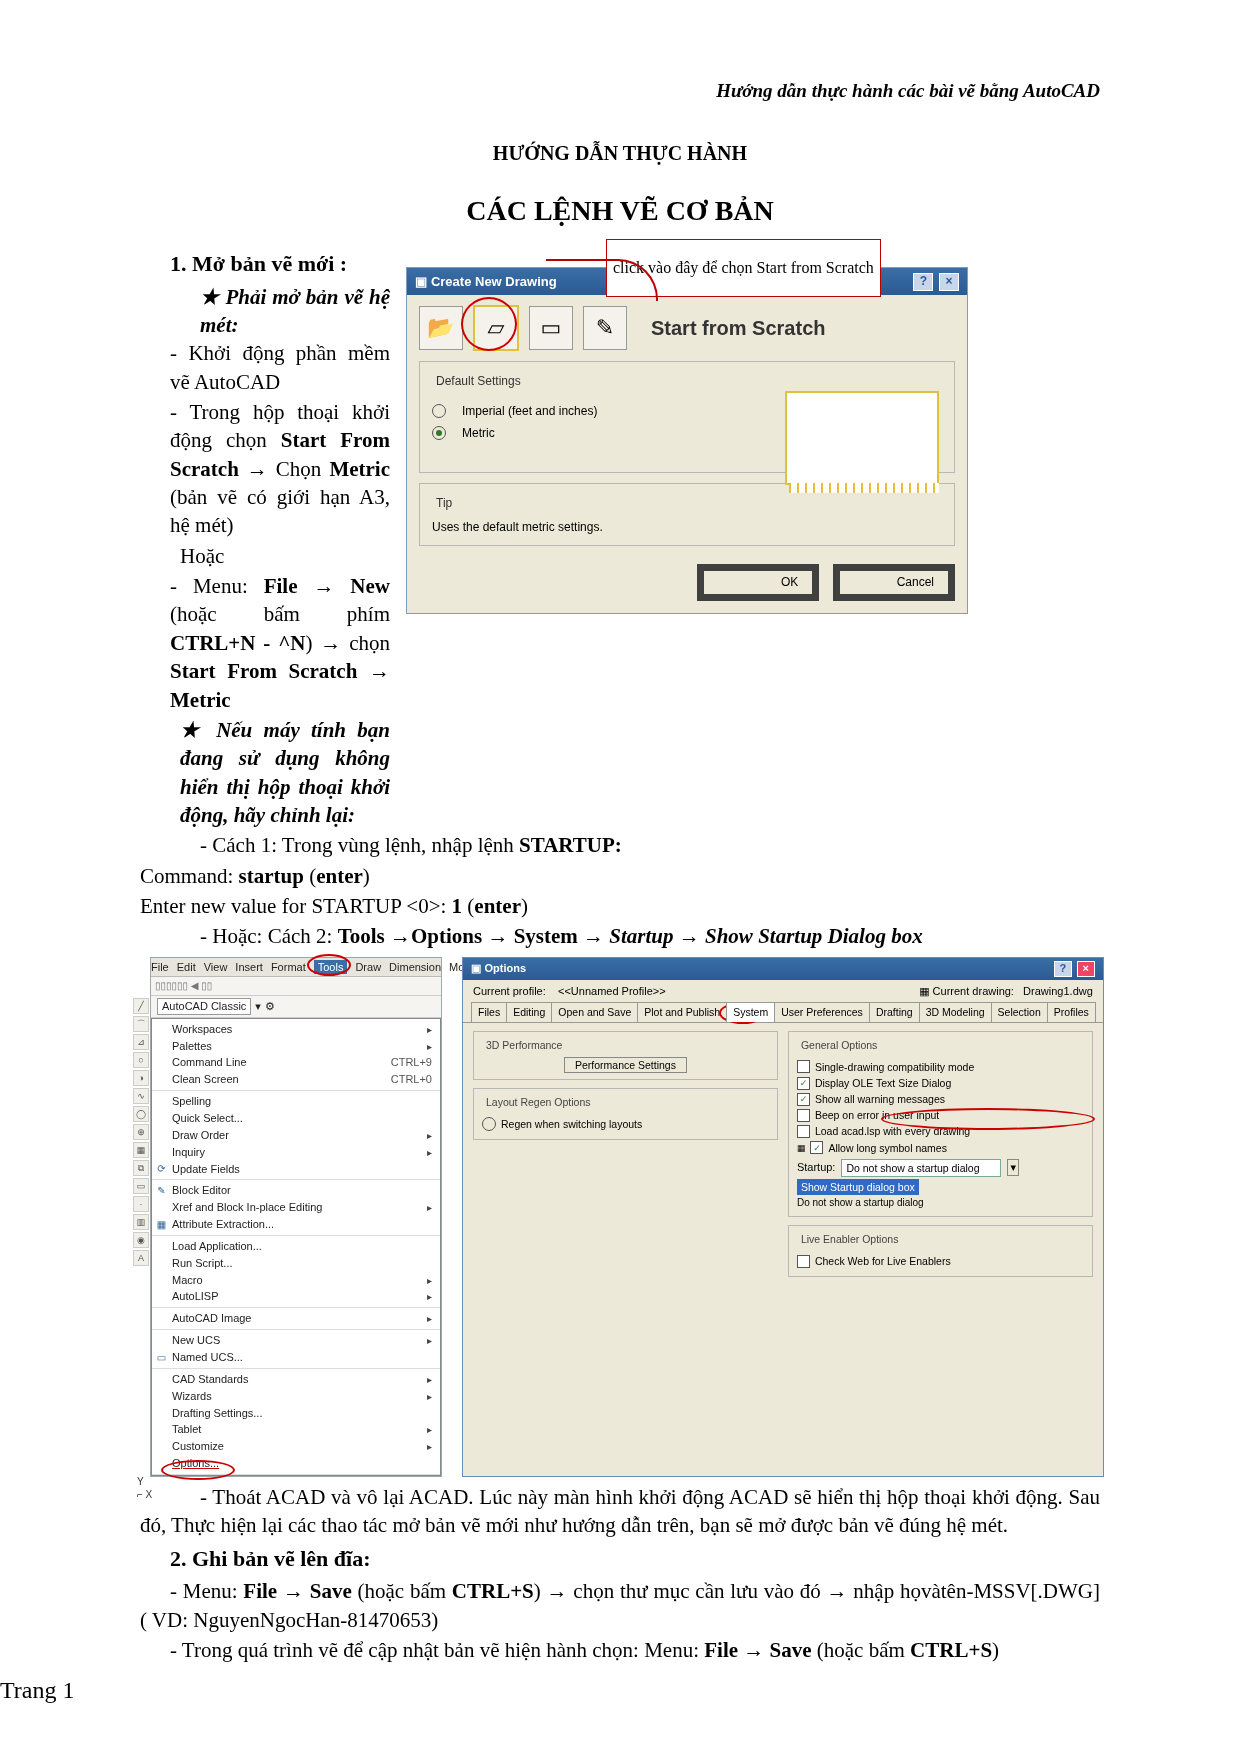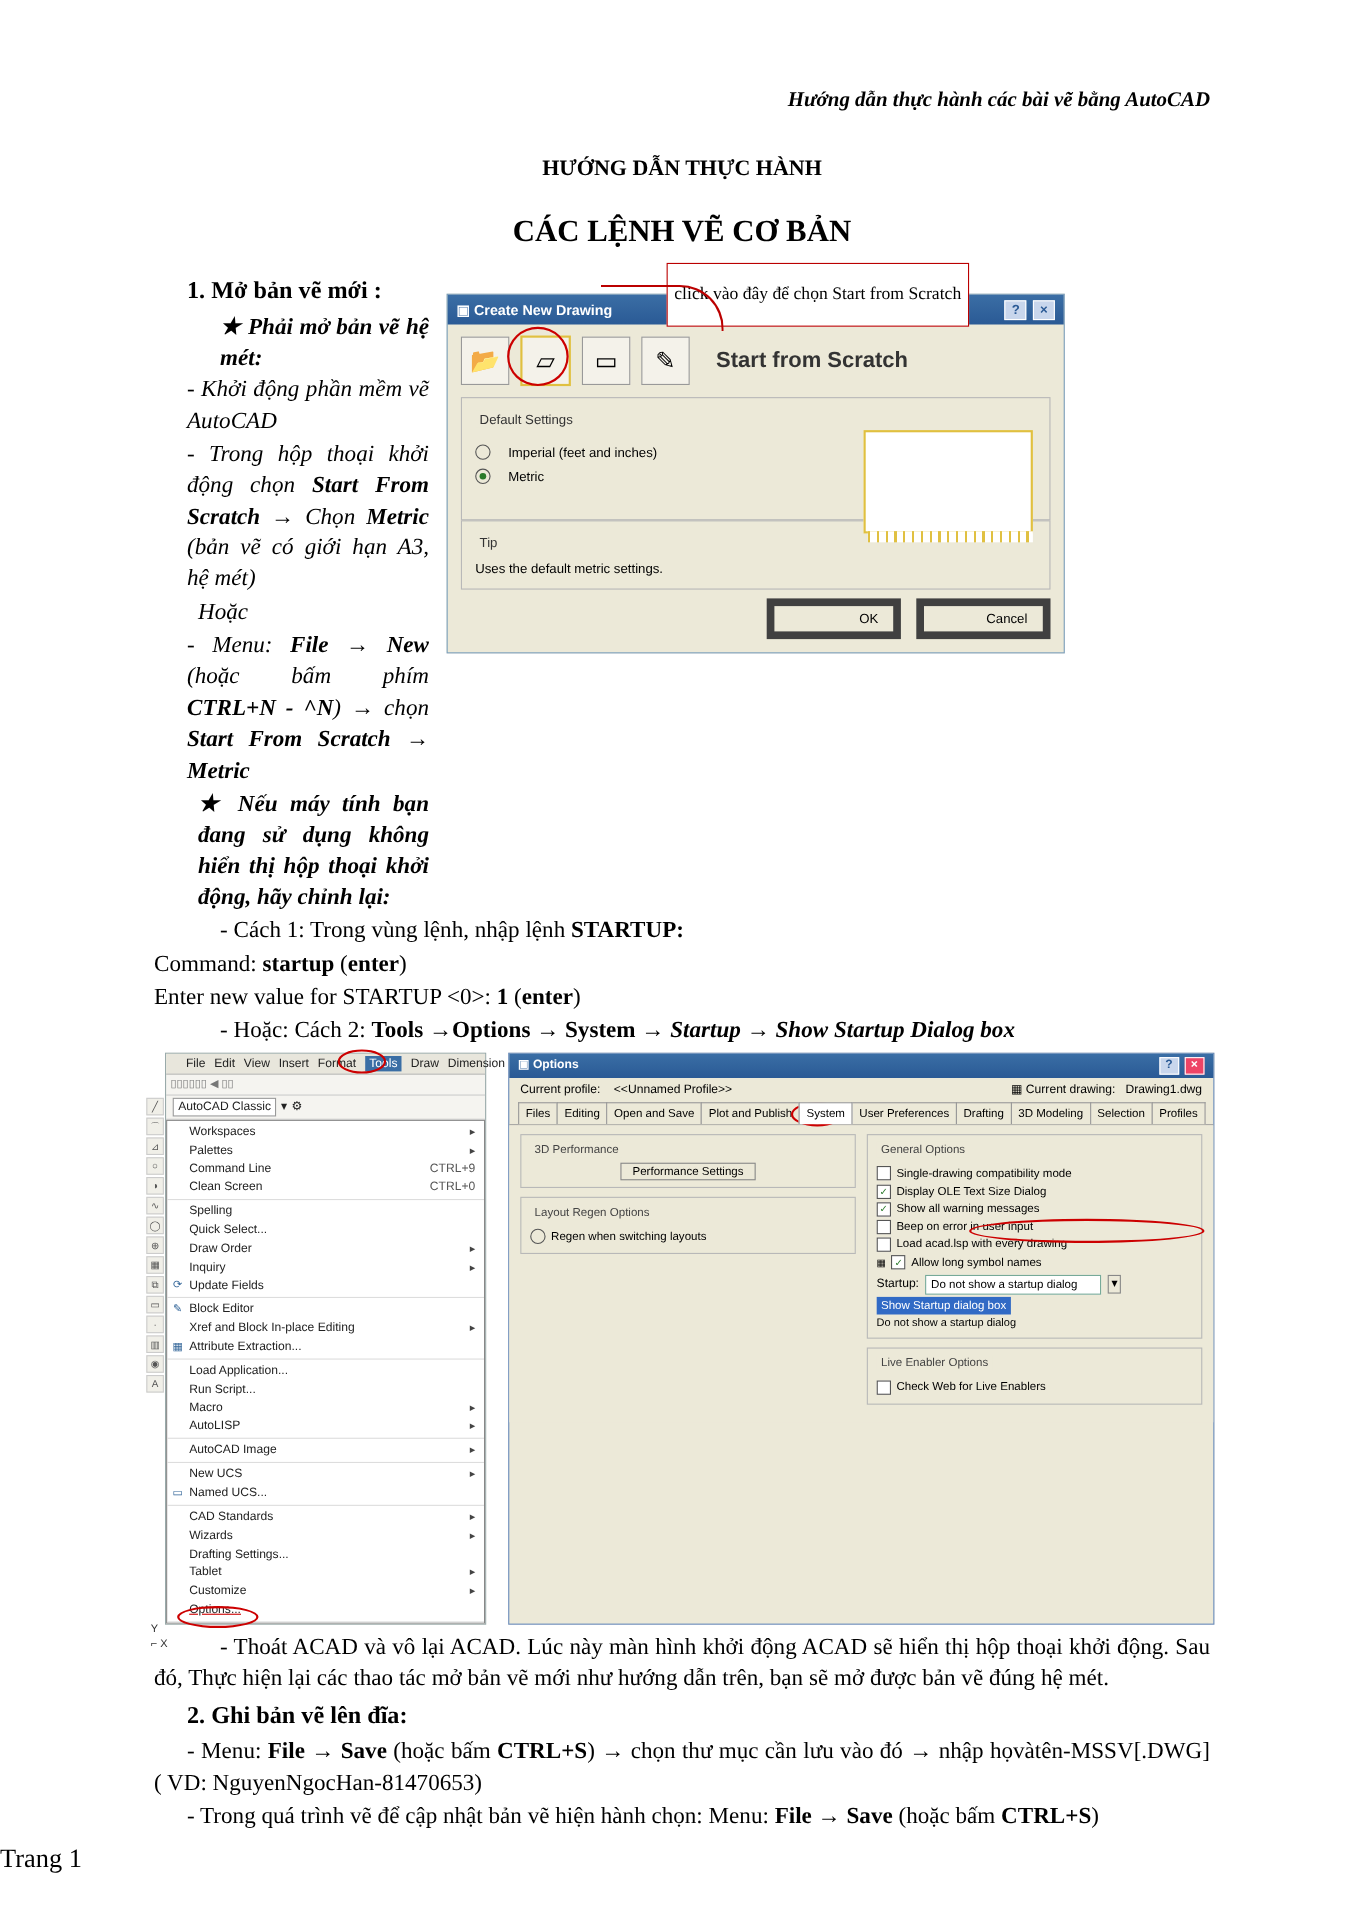--- a/index.html
+++ b/index.html
@@ -45,21 +45,21 @@
     font-weight: bold;
     font-size: 22px;
     margin: 4px 0 4px 30px;
   }
   .star-line {
     font-weight: bold;
     font-style: italic;
     font-size: 21px;
     margin-left: 60px;
   }
-  .para { margin: 0 0 2px 0; font-style: italic; }
+  .para { margin: 0 0 2px 0; }
   .indent-dash { padding-left: 30px; }
   .arrow { font-family: inherit; }
   .bold { font-weight: bold; }
   .ital { font-style: italic; }
   .two-col {
     display: flex;
     gap: 16px;
     align-items: flex-start;
   }
   .left-col { width: 250px; flex-shrink: 0; }
@@ -94,21 +94,21 @@
     font-size: 12px;
   }
   .dlg-body { padding: 10px 12px 12px 12px; }
   .icon-row { display:flex; gap:10px; align-items:center; margin-bottom:10px;}
   .icon-btn {
     width:42px;height:42px;border:1px solid #999;background:#f4f2ea;
     display:flex;align-items:center;justify-content:center;font-size:22px;
   }
   .sfs-label { font-size:20px; font-weight:bold; margin-left:14px; color:#333;}
   .fieldset {
-    border:1px solid #b8b8b8; padding:10px 12px; 
+    border:1px solid #b8b8b8; padding:10px 12px; margin-bottom:10px;
   }
   .fieldset-legend { font-size:12px; color:#333; margin:-18px 0 8px 0; background:#ece9d8; display:inline-block; padding:0 4px;}
   .radio-line { display:flex; align-items:center; gap:16px; margin:6px 0; font-size:12px;}
   .radio { width:12px;height:12px;border:1px solid #555;border-radius:50%;display:inline-flex;align-items:center;justify-content:center;}
   .radio.sel::after{content:"";width:6px;height:6px;border-radius:50%;background:#2a7a2a;}
   .preview-box { width:150px;height:90px;border:2px solid #e0c040;background:#fff;position:absolute;right:28px;top:96px;}
   .ruler-h { position:absolute; right:28px; top:188px; width:150px; height:10px; background:repeating-linear-gradient(90deg,#e0c040 0 2px,#fff 2px 8px);}
   .dlg-foot { text-align:right; padding-top:8px;}
   .btn {
     display:inline-block; min-width:80px; padding:3px 14px;
@@ -133,21 +133,21 @@
   
   .img2-wrap {
     display:flex; gap:20px; margin:6px 0 6px 10px;
     font-family: Tahoma, Arial, sans-serif;
   }
   .menu-panel {
     width:290px; border:1px solid #9aa; background:#f5f4f0;
     font-size:11px; color:#222;
   }
   .menubar {
-    background:#e8e6dc; padding:2px 18px; font-size:11px;
+    background:#e8e6dc; padding:2px 0; font-size:11px;
     border-bottom:1px solid #bbb;
     display:flex; gap:8px;
   }
   .menubar span[data-name="menu-tools"] {
     background:#3a6ea5; color:#fff; padding:0 4px;
   }
   .toolbar-small { padding:2px 4px; border-bottom:1px solid #ccc; color:#777; font-size:10px;}
   .ws-row { display:flex; align-items:center; gap:4px; padding:2px 6px; border-bottom:1px solid #ccc; font-size:11px;}
   .ws-row .ws-box { border:1px solid #999; padding:0 4px; background:#fff;}
   .drop-menu {

